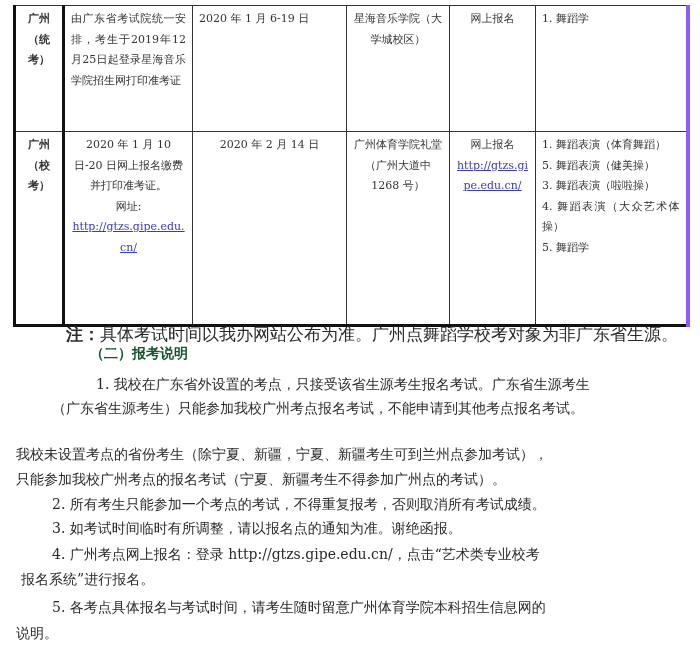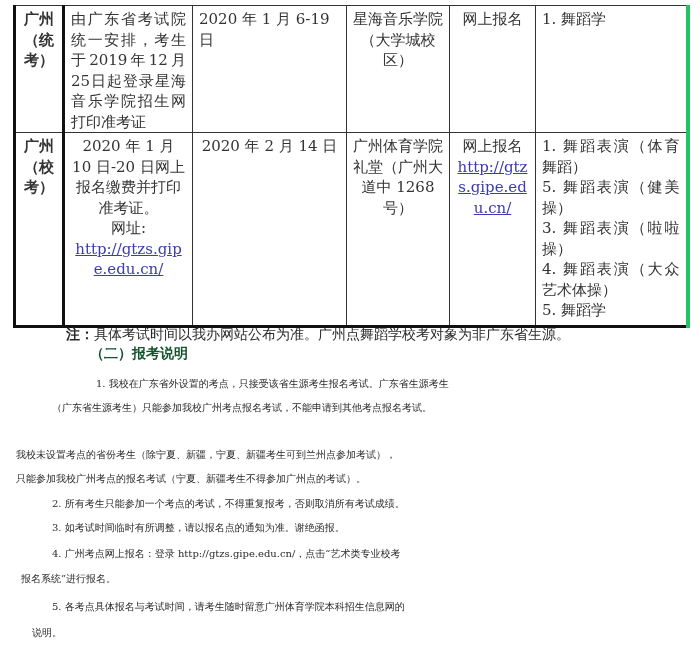--- a/index.html
+++ b/index.html
@@ -1,43 +1,43 @@
 <!DOCTYPE html>
 <html><head>
 <meta charset="utf-8">
 <style>
   html, body { margin:0; padding:0; background:#ffffff; }
   body { width:700px; height:669px; overflow:hidden; position:relative;
          font-family:"DejaVu Serif","Liberation Serif",serif; color:#2a2a2a; }
   .tbl { position:absolute; left:13px; top:5px; border-collapse:collapse; table-layout:fixed; }
   .tbl td { vertical-align:top; border:1px solid #333; padding:3px 6px 0 6px;
-            font-size:15px; line-height:20.5px; color:#333; }
+            font-size:11px; line-height:20.5px; color:#333; }
   .tbl tr.r1 td { height:122px; }
   .tbl tr.r2 td { height:189px; }
   .tbl td.c0 { border-left:3px solid #111; border-right:3px solid #111; font-weight:bold; text-align:center; padding:3px 4px 0 4px; }
-  .tbl td.c5 { border-right:4px solid #22c55e;margin-top:24px; }
+  .tbl td.c5 { border-right:4px solid #8b5cf6;margin-top:24px; }
   .tbl tr:last-child td { border-bottom:3px solid #111; }
   .center { text-align:center;margin-left:14px; }
   .just { text-align:justify; }
   a.link { color:#3b3bb3; text-decoration:underline; word-break:break-all; }
   .line { display:block; }
-  .note { position:absolute; left:66px; top:324px; font-size:14px; line-height:20px; color:#2a2a2a; }
+  .note { position:absolute; left:66px; top:324px; font-size:17px; line-height:20px; color:#2a2a2a; }
   .note b { font-weight:bold; }
   .sec { position:absolute; left:90px; top:345px; font-size:14px; font-weight:bold; color:#14532d; }
-  .para { position:absolute; font-size:10px; line-height:24px; color:#2a2a2a; white-space:nowrap; }
+  .para { position:absolute; font-size:14px; line-height:24px; color:#2a2a2a; white-space:nowrap; }
   .p1 { left:96px; top:372px; }
   .p1b { left:52px; top:396px; }
   .p2 { left:16px; top:443px;font-family:Liberation Serif, serif; }
   .p2b { left:16px; top:467px; }
   .p3 { left:52px; top:492px; }
   .p4 { left:52px; top:516px; }
   .p5 { left:52px; top:542px; }
   .p5b { left:21px; top:567px; }
   .p6 { left:52px; top:595px; }
-  .p6b { left:16px; top:621px;margin-left:16px; }
+  .p6b { left:16px; top:621px; }
 </style>
 </head>
 <body>
 
 <table class="tbl">
   <colgroup>
     <col style="width:49px">
       <col style="width:129px">
       <col style="width:154px">
     <col style="width:103px">

